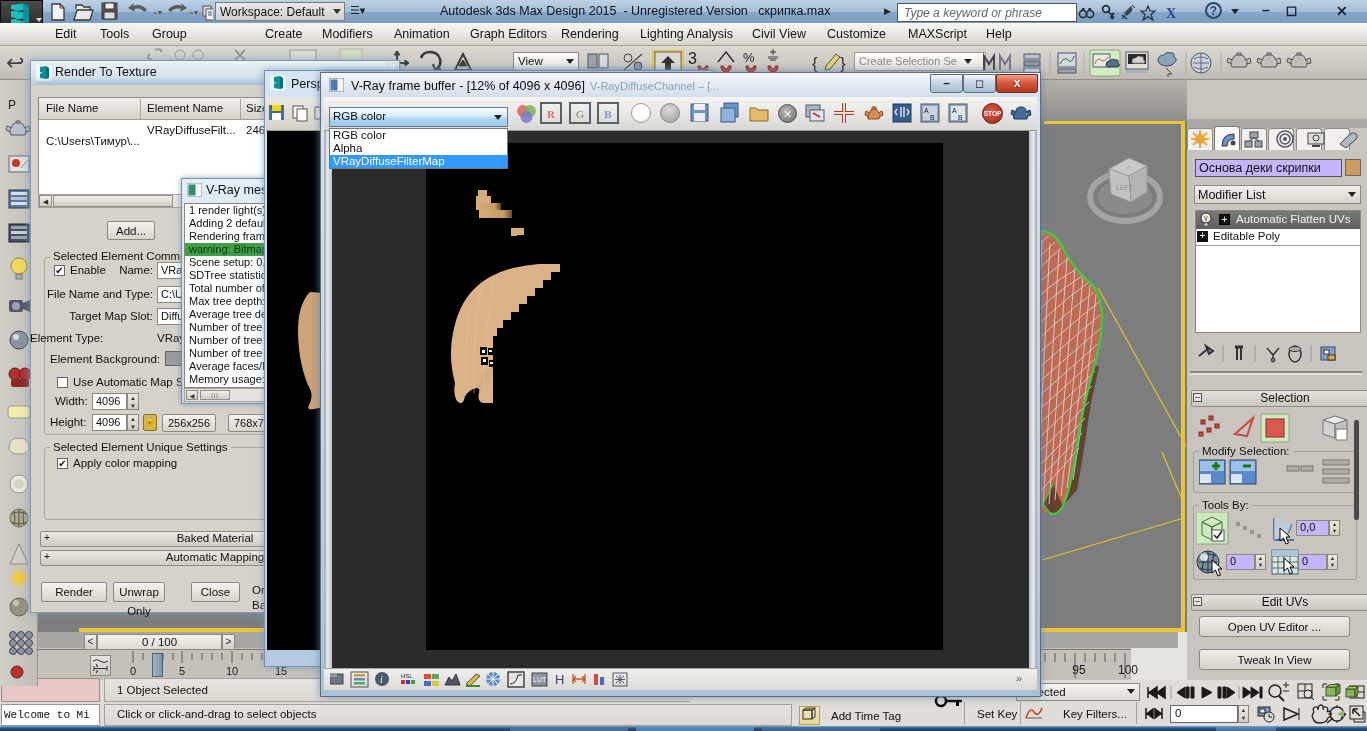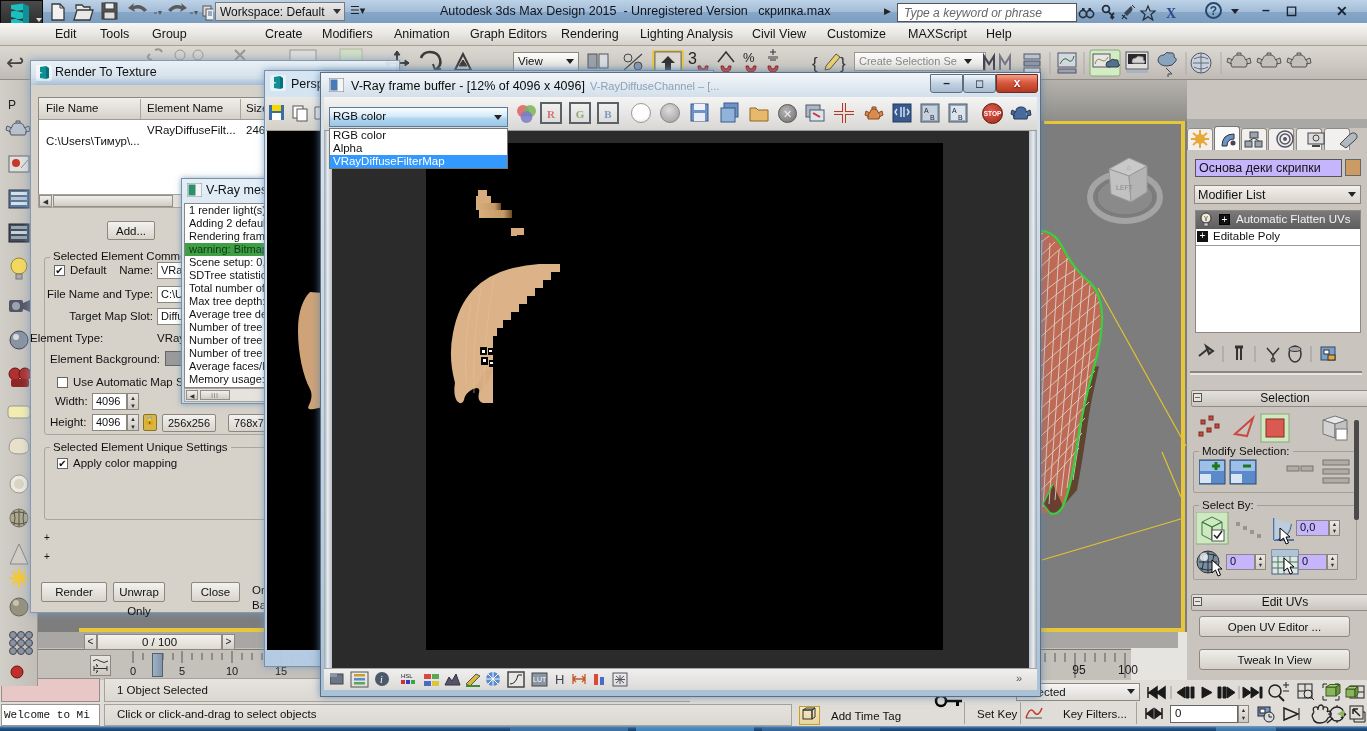--- a/index.html
+++ b/index.html
@@ -409,21 +409,21 @@
   <g fill="#b0aca5" stroke="#7a766f">
     <rect x="88" y="8" width="12" height="5"></rect>
         <rect x="102" y="8" width="12" height="5"></rect>
     <rect x="124" y="2" width="26" height="5"></rect>
         <rect x="124" y="11" width="26" height="5"></rect>
         <rect x="124" y="20" width="26" height="5"></rect>
   </g>
 </svg>
 
 <div class="gb" style="left:1193px;top:505px;width:164px;height:75px;"></div>
-<div class="lbl" style="left:1199px;top:499px;background:#c9c5be;padding:0 3px;">Select By:</div>
+<div class="lbl" style="left:1199px;top:499px;background:#c9c5be;padding:0 3px;">Tools By:</div>
 <svg class="abs" style="left:1196px;top:512px" width="160" height="66" viewBox="0 0 160 66">
   <rect x="0" y="0" width="32" height="32" fill="#cfe8c2" stroke="#8aa87a"></rect>
   <g stroke="#3a7a3a" fill="none">
         <polygon points="6,10 16,5 26,10 16,15"></polygon>
         <polygon points="6,10 16,15 16,28 6,23"></polygon>
         <polygon points="16,15 26,10 26,23 16,28"></polygon>
       </g>
   <rect x="16" y="18" width="12" height="11" fill="#fff" stroke="#555"></rect>
       <path d="M18 23 L21 26 L26 19" stroke="#222" fill="none" stroke-width="1.5"></path>
   <g fill="#9a968f">
@@ -752,21 +752,21 @@
 
   <div style="position:absolute;left:8px;top:134px;width:354px;height:14px;background:#e6e3de;border:1px solid #a8a49c;"></div>
   <div style="position:absolute;left:9px;top:135px;width:13px;height:12px;background:linear-gradient(#f1efeb,#d0ccc4);border:1px solid #938f88;font-size:7px;text-align:center;line-height:12px;color:#333;">◀</div>
   <div style="position:absolute;left:23px;top:135px;width:120px;height:12px;background:linear-gradient(#f1efeb,#d0ccc4);border:1px solid #938f88;"></div>
 
   <div class="btn" style="left:77px;top:161px;width:48px;height:19px;line-height:18px;">Add...</div>
 
   <div class="grp" style="left:14px;top:197px;width:342px;height:178px;"></div>
   <div class="lbl" style="left:20px;top:190px;background:#d6d2ca;padding:0 3px;">Selected Element Common Settings</div>
   <div class="cb" style="left:24px;top:205px;">✔</div>
-  <div class="lbl" style="left:40px;top:204px;">Default</div>
+  <div class="lbl" style="left:40px;top:204px;">Enable</div>
   <div class="lbl" style="left:0;top:204px;width:123px;text-align:right;">Name:</div>
   <div class="field" style="left:127px;top:202px;width:225px;">VRayDiffuseFilterMap</div>
   <div class="lbl" style="left:0;top:228px;width:123px;text-align:right;">File Name and Type:</div>
   <div class="field" style="left:127px;top:226px;width:225px;">C:\Users\Тимур\Desktop</div>
   <div class="lbl" style="left:0;top:250px;width:123px;text-align:right;">Target Map Slot:</div>
   <div class="field" style="left:127px;top:248px;width:225px;">Diffuse map</div>
   <div class="lbl" style="left:0;top:272px;width:123px;text-align:left;">Element Type:</div>
   <div class="lbl" style="left:127px;top:272px;">VRayDiffuseFilterMap</div>
   <div class="lbl" style="left:0;top:293px;width:130px;text-align:right;">Element Background:</div>
   <div style="position:absolute;left:135px;top:291px;width:36px;height:15px;background:#9a9a9a;border:1px solid #666;"></div>
@@ -780,21 +780,23 @@
   <div class="spin" style="left:97px;top:354px;">▲<br>▼</div>
   <div style="position:absolute;left:113px;top:354px;width:14px;height:17px;background:#d9b545;border:1px solid #8a7420;border-radius:2px;font-size:9px;text-align:center;color:#5a4a10;">🔒</div>
   <div class="btn" style="left:132px;top:354px;width:54px;height:18px;line-height:16px;font-size:11px;">256x256</div>
   <div class="btn" style="left:198px;top:354px;width:54px;height:18px;line-height:16px;font-size:11px;">768x768</div>
 
   <div class="grp" style="left:14px;top:387px;width:342px;height:73px;"></div>
   <div class="lbl" style="left:20px;top:381px;background:#d6d2ca;padding:0 3px;">Selected Element Unique Settings</div>
   <div class="cb" style="left:27px;top:398px;">✔</div>
   <div class="lbl" style="left:43px;top:397px;">Apply color mapping</div>
 
+  <div class="roll" style="top:471px;">Baked Material</div>
   <div class="lbl" style="left:14px;top:472px;font-size:10px;">+</div>
+  <div class="roll" style="top:490px;">Automatic Mapping</div>
   <div class="lbl" style="left:14px;top:491px;font-size:10px;">+</div>
 
   <div class="btn" style="left:11px;top:522px;width:66px;height:20px;line-height:19px;">Render</div>
   <div class="btn" style="left:83px;top:522px;width:52px;height:20px;line-height:19px;">Unwrap Only</div>
   <div class="btn" style="left:161px;top:522px;width:49px;height:20px;line-height:19px;">Close</div>
   <div class="lbl" style="left:222px;top:524px;">Original</div>
   <div class="lbl" style="left:222px;top:539px;">Baked</div>
 </div>
 </div>
 

